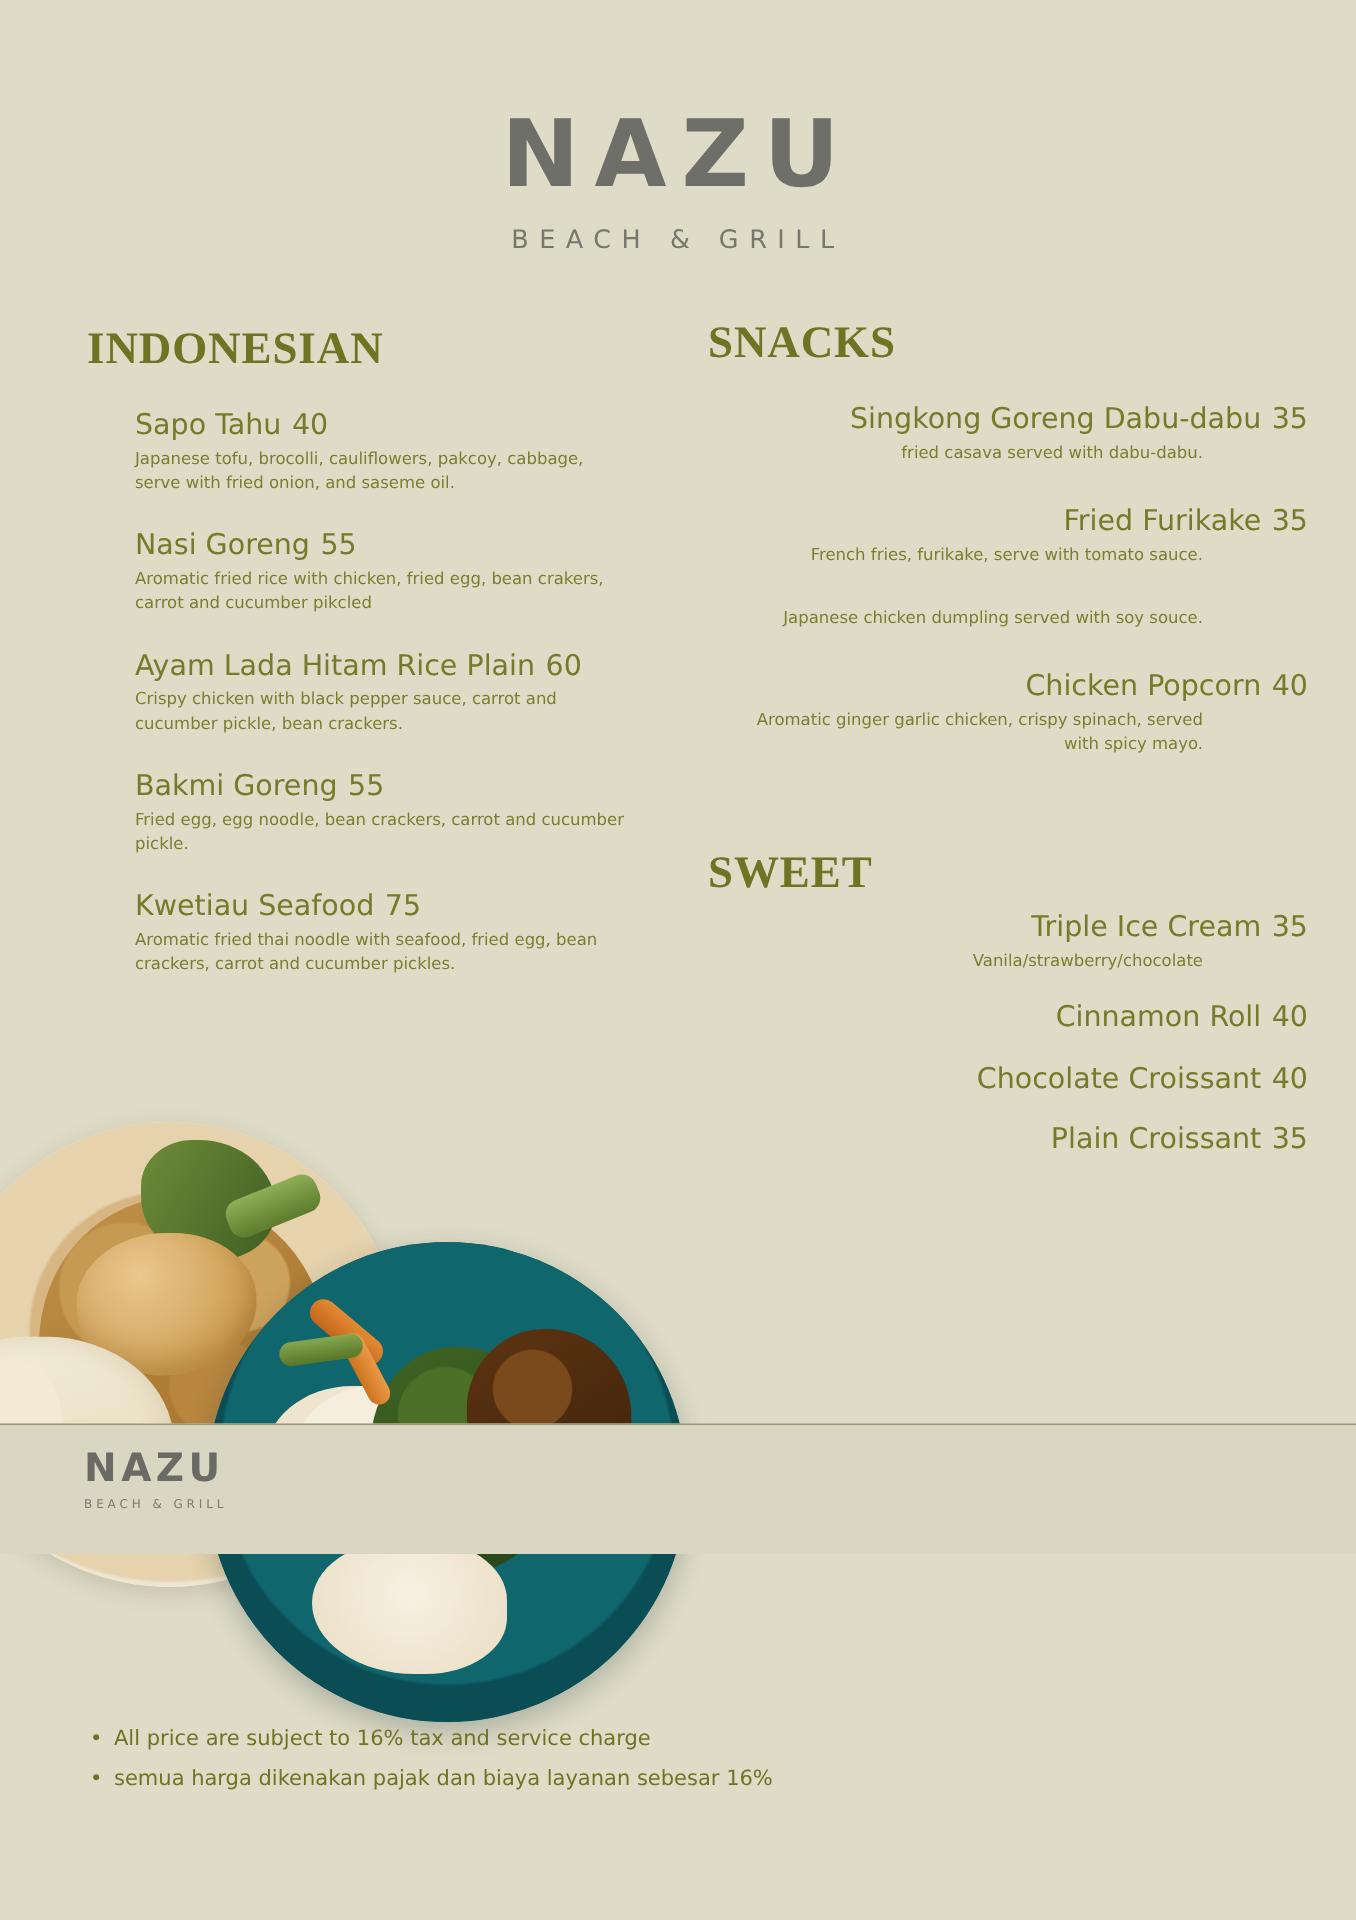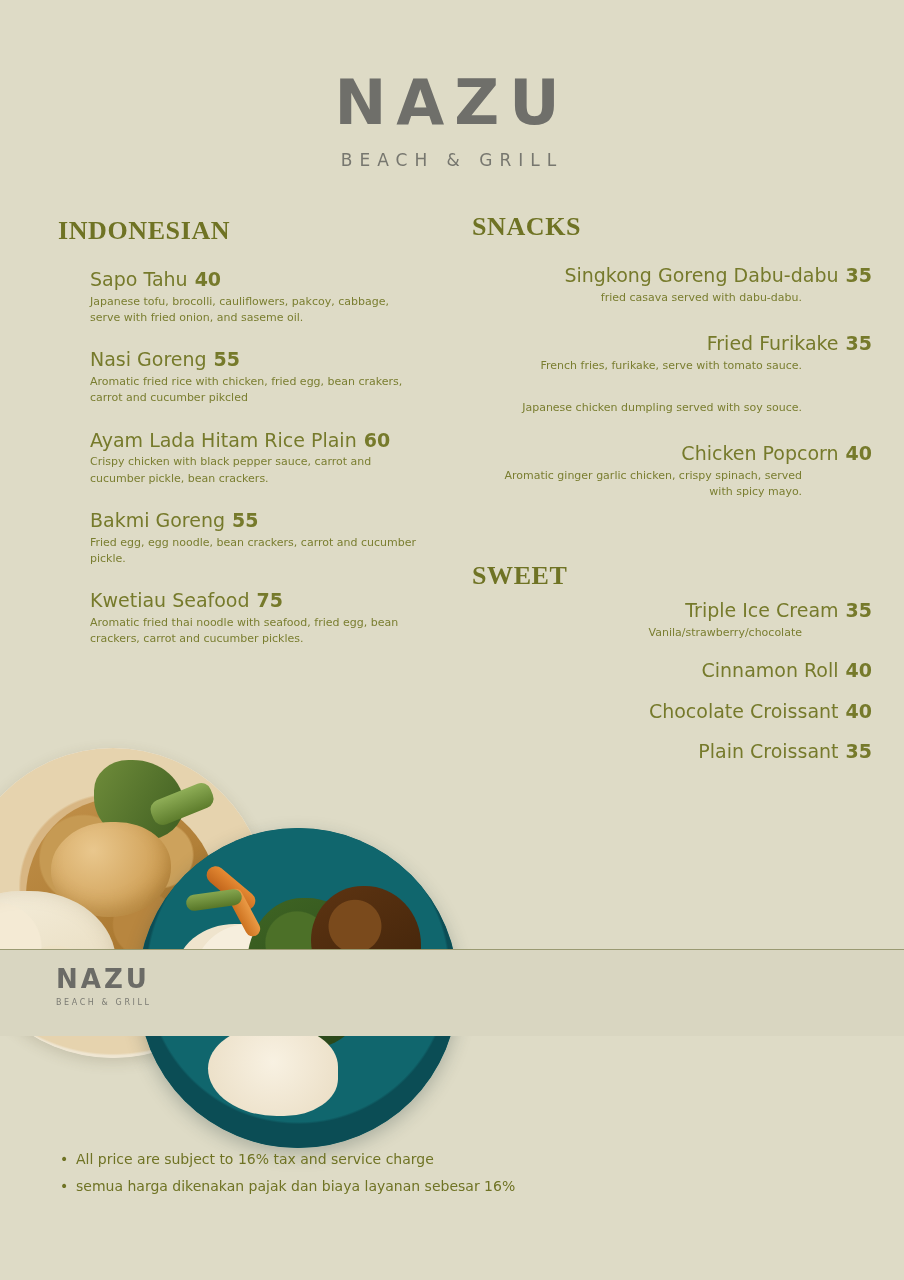--- a/index.html
+++ b/index.html
@@ -57,21 +57,21 @@
   .col-right {
     position: absolute;
     top: 212px;
     left: 472px;
     width: 400px;
   }
 
   .section-title {
     font-family: "Liberation Serif", serif;
     font-weight: bold;
-    font-size: 26px;
+    font-size: 30px;
     letter-spacing: 0.6px;
     color: #6f7324;
     margin: 0 0 22px 0;
   }
   .section-title.sweet {
     margin-bottom: 8px;
   }
 
   .items {
     margin: 0;
@@ -86,21 +86,20 @@
   .item-name {
     font-family: "DejaVu Sans", sans-serif;
     font-size: 19px;
     color: #767a2b;
     line-height: 1.2;
     margin-bottom: 3px;
     font-weight: normal;
   }
   .item-price {
     margin-left: 7px;
-    font-weight: bold;
   }
   .item-desc {
     font-family: "DejaVu Sans", sans-serif;
     font-size: 11px;
     color: #7a7e30;
     line-height: 1.48;
     max-width: 330px;
   }
 
   

